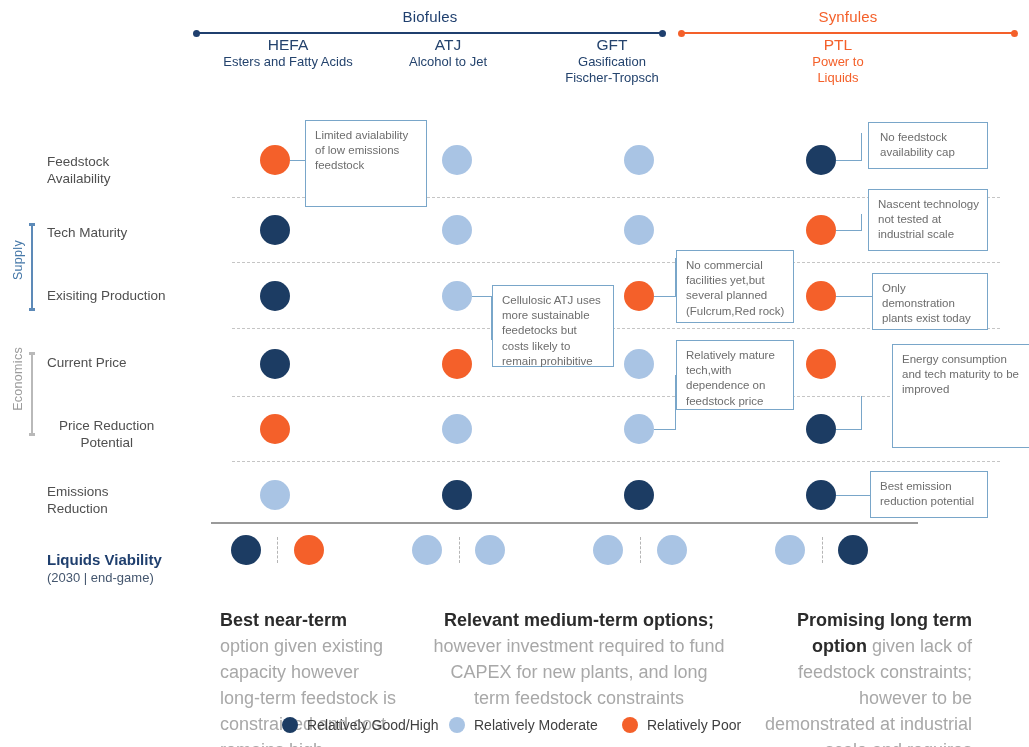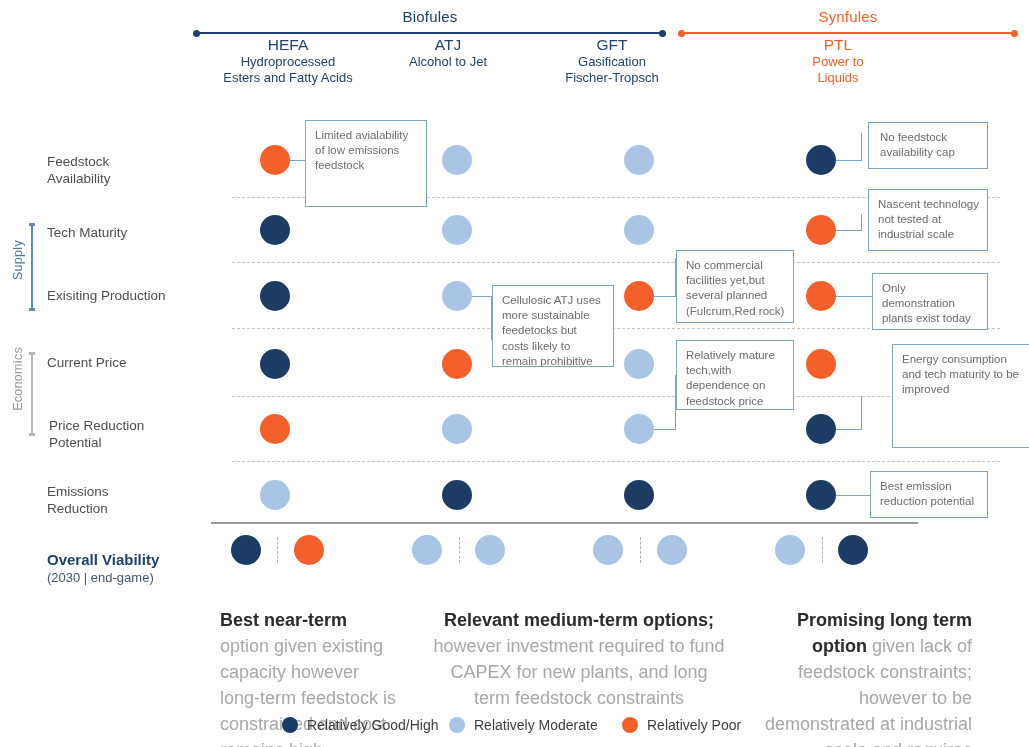--- a/index.html
+++ b/index.html
@@ -83,21 +83,20 @@
 </div>
 
 <div class="abs cat-label cat-syn" style="left:680px;top:8px;width:336px;">Synfules</div>
 <div class="abs bar bar-syn" style="left:681px;top:32px;width:334px;">
   <span class="cap" style="left:-3px;"></span>
   <span class="cap" style="right:-3px;"></span>
 </div>
 
 <div class="col-head blue-txt" style="left:182px;top:36px;width:212px;">
   <div class="col-abbr">HEFA</div>
-  <div class="col-full">Hydroprocessed</div>
   <div class="col-full">Esters and Fatty Acids</div>
 </div>
 
 <div class="col-head blue-txt" style="left:367px;top:36px;width:162px;">
   <div class="col-abbr">ATJ</div>
   <div class="col-full">Alcohol to Jet</div>
 </div>
 
 <div class="col-head blue-txt" style="left:531px;top:36px;width:162px;">
   <div class="col-abbr">GFT</div>
@@ -117,21 +116,21 @@
 </div>
 <div class="row-label" style="left:47px;top:225px;">
   <div>Tech Maturity</div>
 </div>
 <div class="row-label" style="left:47px;top:288px;">
   <div>Exisiting Production</div>
 </div>
 <div class="row-label" style="left:47px;top:355px;">
   <div>Current Price</div>
 </div>
-<div class="row-label" style="left:49px;top:418px;">
+<div class="row-label" style="left:59px;top:418px;text-align:center;">
   <div>Price Reduction</div>
   <div>Potential</div>
 </div>
 <div class="row-label" style="left:47px;top:484px;">
   <div>Emissions</div>
   <div>Reduction</div>
 </div>
 
 <div class="grp-supply">
   <div class="grp-line" style="left:31px;top:223px;height:88px;">
@@ -213,21 +212,21 @@
 <div class="callout" style="left:868px;top:189px;width:120px;height:62px;">Nascent technology not tested at industrial scale</div>
 
 <div class="callout" style="left:872px;top:273px;width:116px;height:57px;">Only demonstration plants exist today</div>
 
 <div class="callout" style="left:868px;top:344px;width:140px;height:104px;margin-left:24px;">Energy consumption and tech maturity to be improved</div>
 
 <div class="callout" style="left:870px;top:471px;width:118px;height:47px;">Best emission reduction potential</div>
 
 <div class="ov-rule" style="left:211px;top:522px;width:707px;"></div>
 
-<div class="ov-title" style="left:47px;top:551px;">Overall Viability</div>
+<div class="ov-title" style="left:47px;top:551px;">Liquids Viability</div>
 <div class="ov-sub" style="left:47px;top:570px;">(2030 | end-game)</div>
 
 <div class="ov-dot" style="left:231px;top:535px;background:#1c3c63;"></div>
 <div class="ov-div" style="left:277px;top:537px;"></div>
 <div class="ov-dot" style="left:294px;top:535px;background:#f4602a;"></div>
 
 <div class="ov-dot" style="left:412px;top:535px;background:#a9c4e4;"></div>
 <div class="ov-div" style="left:459px;top:537px;"></div>
 <div class="ov-dot" style="left:475px;top:535px;background:#a9c4e4;"></div>
 

